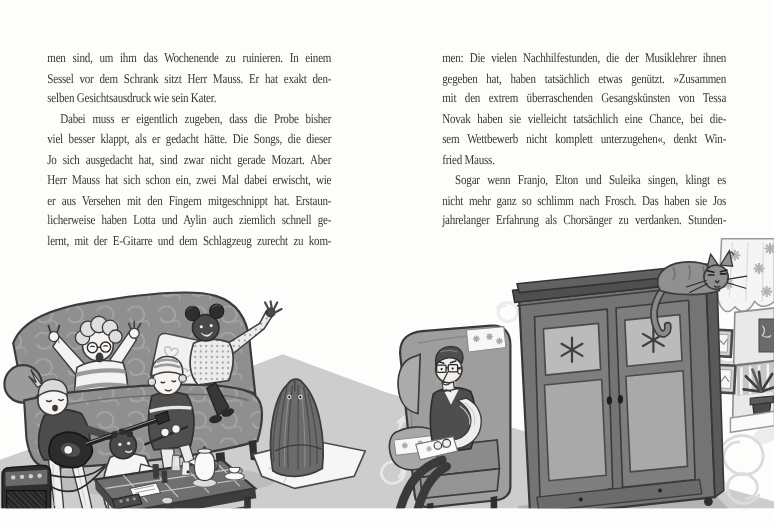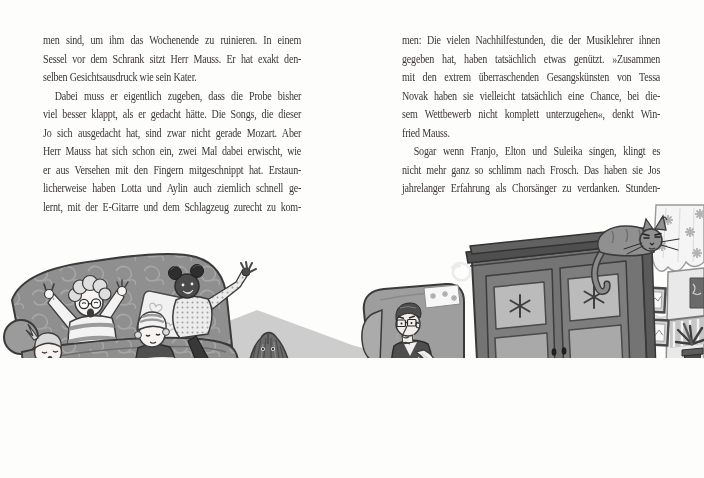--- a/index.html
+++ b/index.html
@@ -1,20 +1,20 @@
 <!DOCTYPE html>
 <html style="--paper: #fdfdfb; --ink: #3b3633; --floor-gray: #cdcdcd; --sofa-gray: #8f8f8f; --dark-skin: #4a4a4a; --outline: #3a3a3a; --white-item: #f5f5f5;"><head>
 <meta charset="utf-8">
 <style>
   :root{
     --paper:#fdfdfb; --ink:#3b3633;
   }
   html,body{margin:0;padding:0;}
   body{width:704px;height:478px;background:var(--paper);font-family:"Liberation Serif","DejaVu Serif",serif;}
-  .spread{position:relative;width:704px;height:358px;overflow:hidden;background:var(--paper);}
+  .spread{position:relative;width:704px;height:450px;overflow:hidden;background:var(--paper);margin-top:12px;}
   .illo{position:absolute;left:0;top:0;width:704px;height:478px;z-index:0;}
   .textcol{position:absolute;top:31px;width:308px;font-size:12px;line-height:18.5px;
     color:var(--ink);letter-spacing:-0.25px;transform:scaleX(0.838);transform-origin:0 0;z-index:1;}
   .textcol.left{left:43px;}
   .textcol.right{left:402px;}
   .pline{margin:0;white-space:nowrap;text-align:justify;text-align-last:justify;}
   .pline.pend{text-align-last:left;}
   .pline.pindent{text-indent:14px;}
   svg *{vector-effect:non-scaling-stroke;}
 </style>

